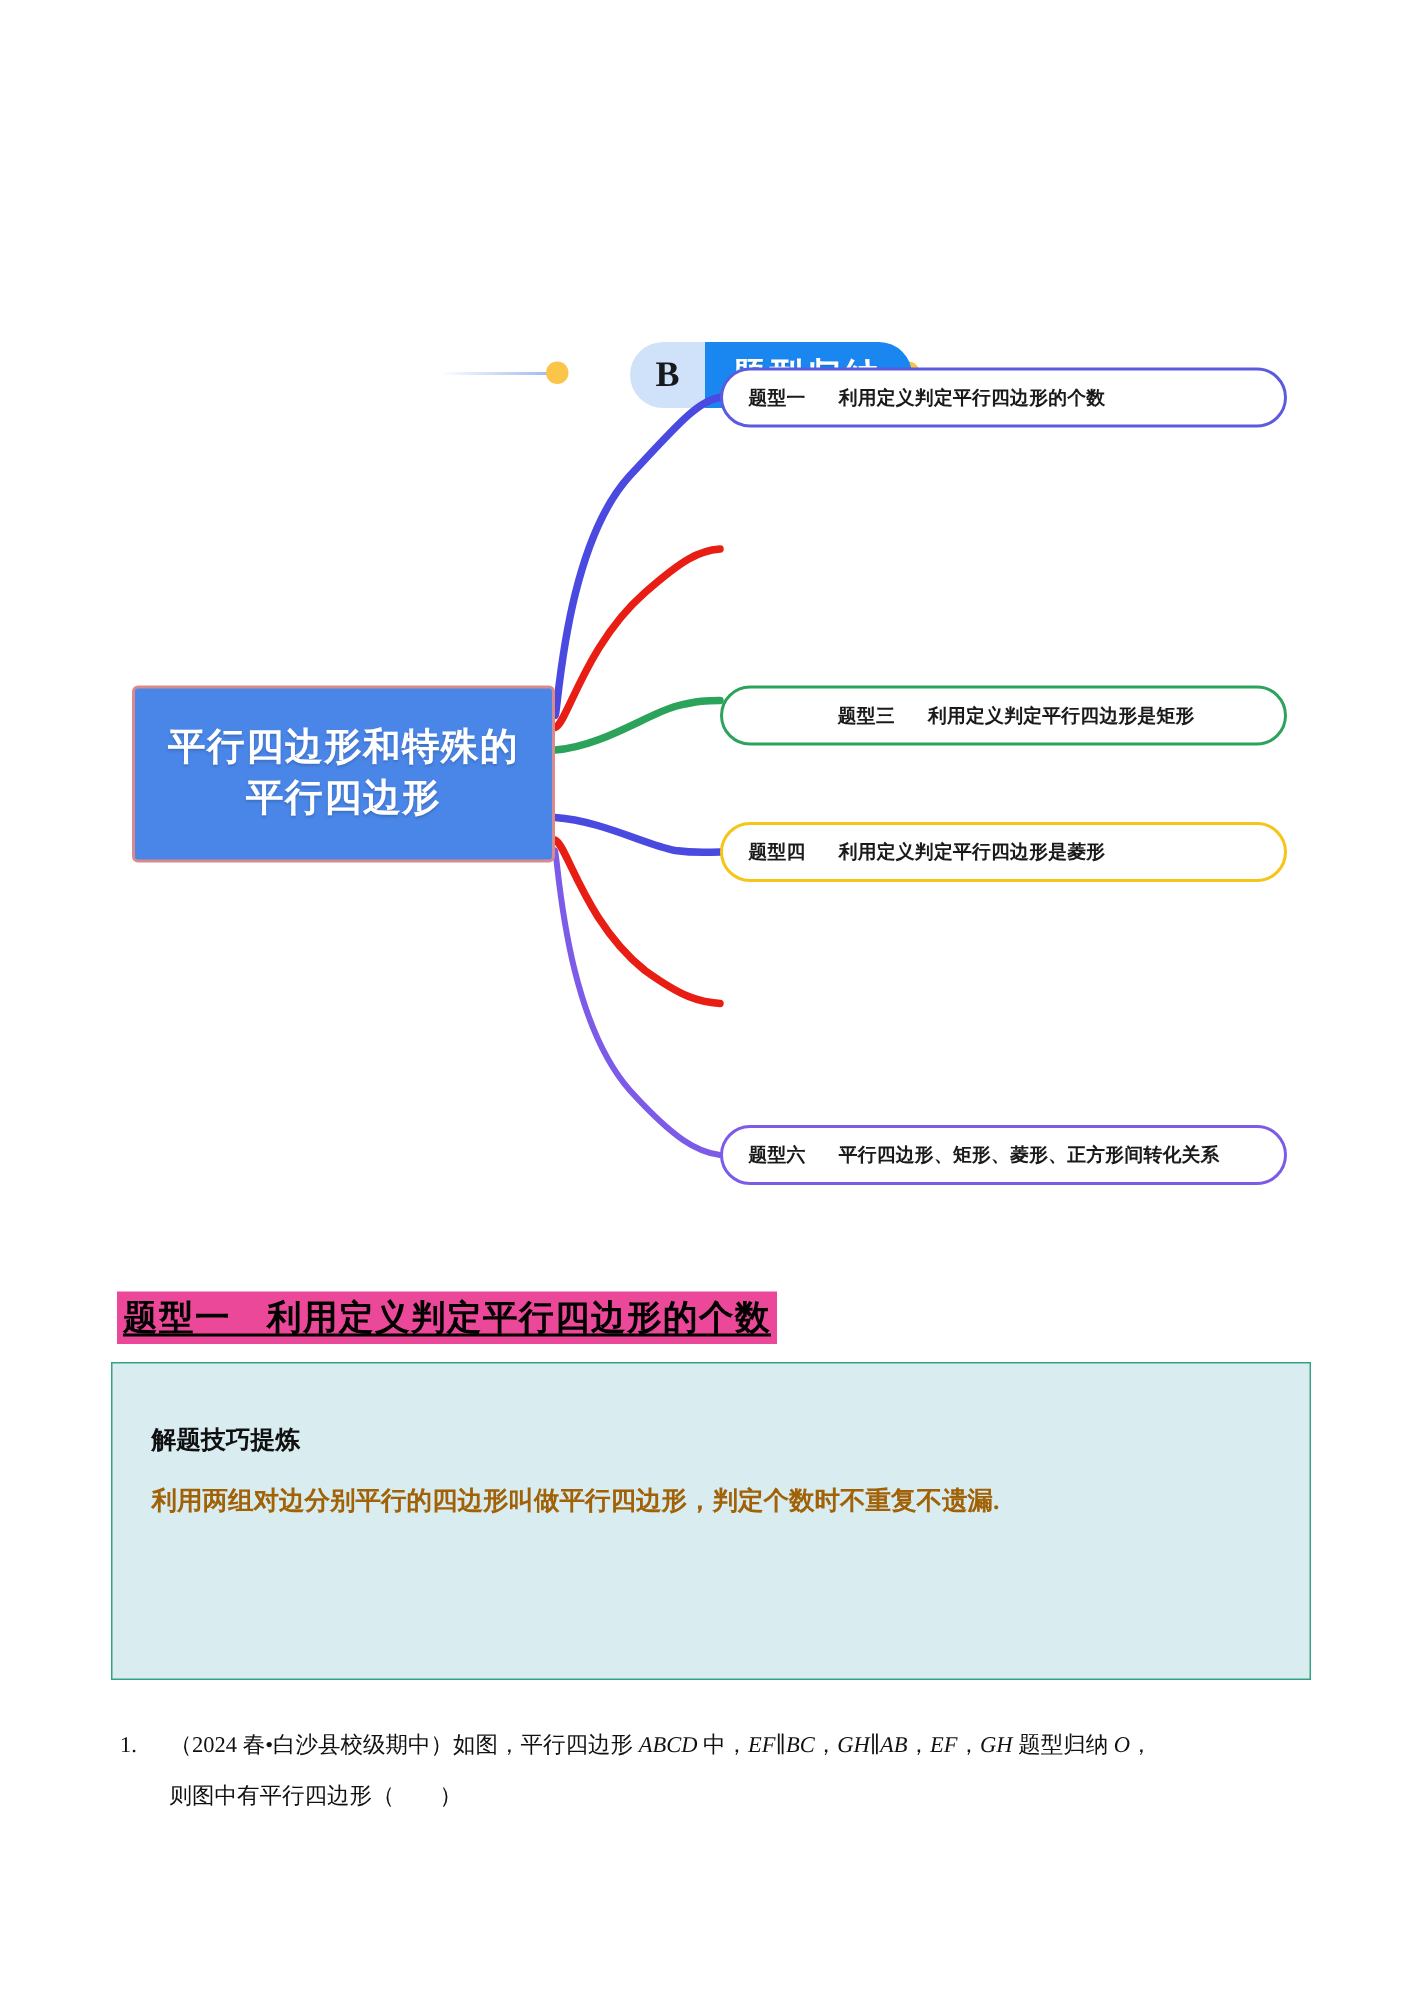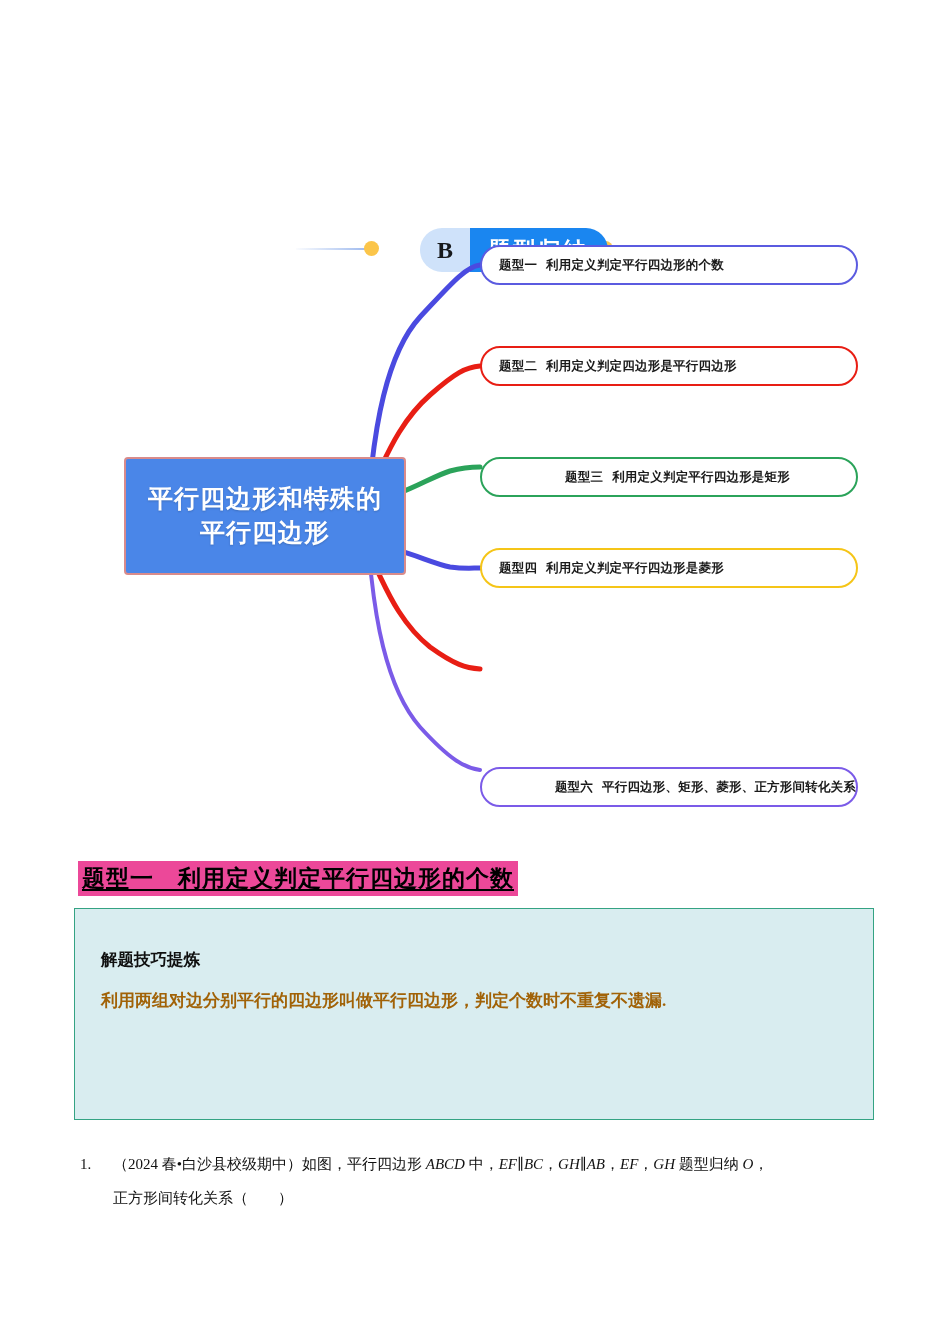--- a/index.html
+++ b/index.html
@@ -43,21 +43,21 @@
     display: flex; align-items: center; justify-content: center; text-align: center;
     color: #ffffff; font-size: 25px; font-weight: bold; line-height: 1.35;
     letter-spacing: 1px; padding: 0 14px;
     text-shadow: 0 1px 2px rgba(0,0,0,0.18); }
 
   .branch-node { position: absolute; left: 480px; width: 378px; height: 40px;
     background: #ffffff; border: 2.2px solid #5b5be0; border-radius: 20px;
     display: flex; align-items: center; padding-left: 17px;
     font-size: 12.5px; font-weight: bold; color: #1a1a1a; white-space: nowrap;
     letter-spacing: 0.2px; }
-  .branch-node .idx { margin-right: 9px; }
+  .branch-node .idx { margin-right: 22px; }
 
   
   .topic-heading { position: absolute; left: 78px; top: 861px;
     font-size: 23px; font-weight: bold; color: #000000;
     background: #ffff00; text-decoration: underline; text-underline-offset: 3px;
     padding: 2px 4px; letter-spacing: 1px;
     font-family: "Liberation Serif", "DejaVu Serif", serif; }
 
   
   .tipbox { position: absolute; left: 74px; top: 908px; width: 800px; height: 212px;
@@ -104,52 +104,48 @@
 
       <path id="conn-2" d="M 370 285 C 400 283 430 262 450 256 C 465 252 472 252 480 252" fill="none" stroke="#2ba35a" stroke-width="5" stroke-linecap="round"></path>
 
       <path id="conn-3" d="M 370 330 C 400 332 430 348 450 352 C 465 354 472 353 480 353" fill="none" stroke="#4a4ae0" stroke-width="5" stroke-linecap="round"></path>
 
       <path id="conn-4" d="M 370 345 C 378 348 390 400 430 432 C 455 450 466 453 480 454" fill="none" stroke="#e81e14" stroke-width="5" stroke-linecap="round"></path>
 
       <path id="conn-5" d="M 370 352 C 372 356 376 462 420 512 C 450 545 465 553 480 555" fill="none" stroke="#7b5be8" stroke-width="4" stroke-linecap="round"></path>
     </svg>
 
-    <div class="center-node" style="background: rgb(74, 134, 232); border-color: rgb(217, 139, 139); margin-left: 36px;">
+    <div class="center-node" style="background: rgb(74, 134, 232); border-color: rgb(217, 139, 139);">
       <span>平行四边形和特殊的平行四边形</span>
     </div>
 
     <div class="branch-node" id="node-0" style="top: 30px; border-color: rgb(91, 91, 224);">
       <span class="idx">题型一</span>
       <span>利用定义判定平行四边形的个数</span>
-    </div>
-    <div class="branch-node" id="node-1" style="top: 131px; border-color: rgb(232, 30, 20);">
-      <span class="idx">题型二</span>
-      <span>利用定义判定四边形是平行四边形</span>
     </div>
     <div class="branch-node" id="node-2" style="top: 242px; border-color: rgb(43, 163, 90); justify-content: center;">
       <span class="idx">题型三</span>
       <span>利用定义判定平行四边形是矩形</span>
     </div>
     <div class="branch-node" id="node-3" style="top: 333px; border-color: rgb(245, 197, 24);">
       <span class="idx">题型四</span>
       <span>利用定义判定平行四边形是菱形</span>
     </div>
-    <div class="branch-node" id="node-5" style="top: 552px; border-color: rgb(123, 91, 232); justify-content: flex-end;">
+    <div class="branch-node" id="node-5" style="top: 535px; border-color: rgb(123, 91, 232);">
       <span class="idx">题型六</span>
       <span>平行四边形、矩形、菱形、正方形间转化关系</span>
     </div>
   </div>
 
   <div class="topic-heading" style="background: #ec4899;">题型一　利用定义判定平行四边形的个数</div>
 
   <div class="tipbox" style="border-color: rgb(52, 163, 131); background: rgb(217, 237, 240);">
     <div class="tip-title">解题技巧提炼</div>
     <div class="tip-body">利用两组对边分别平行的四边形叫做平行四边形，判定个数时不重复不遗漏.</div>
   </div>
 
   <div class="question">
     <span class="q-num">1.</span>
     <span class="q-l1"><span>（2024 春•白沙县校级期中）如图，平行四边形 </span><span class="it">ABCD</span><span> 中，</span><span class="it">EF∥BC</span><span>，</span><span class="it">GH∥AB</span><span>，</span><span class="it">EF</span><span>，</span><span class="it">GH</span><span> 题型归纳 </span><span class="it">O</span><span>，</span></span>
-    <span class="q-l2">正方形间转化关系（　　）</span>
+    <span class="q-l2">则图中有平行四边形（　　）</span>
   </div>
 
 </div>
 
 </body></html>

